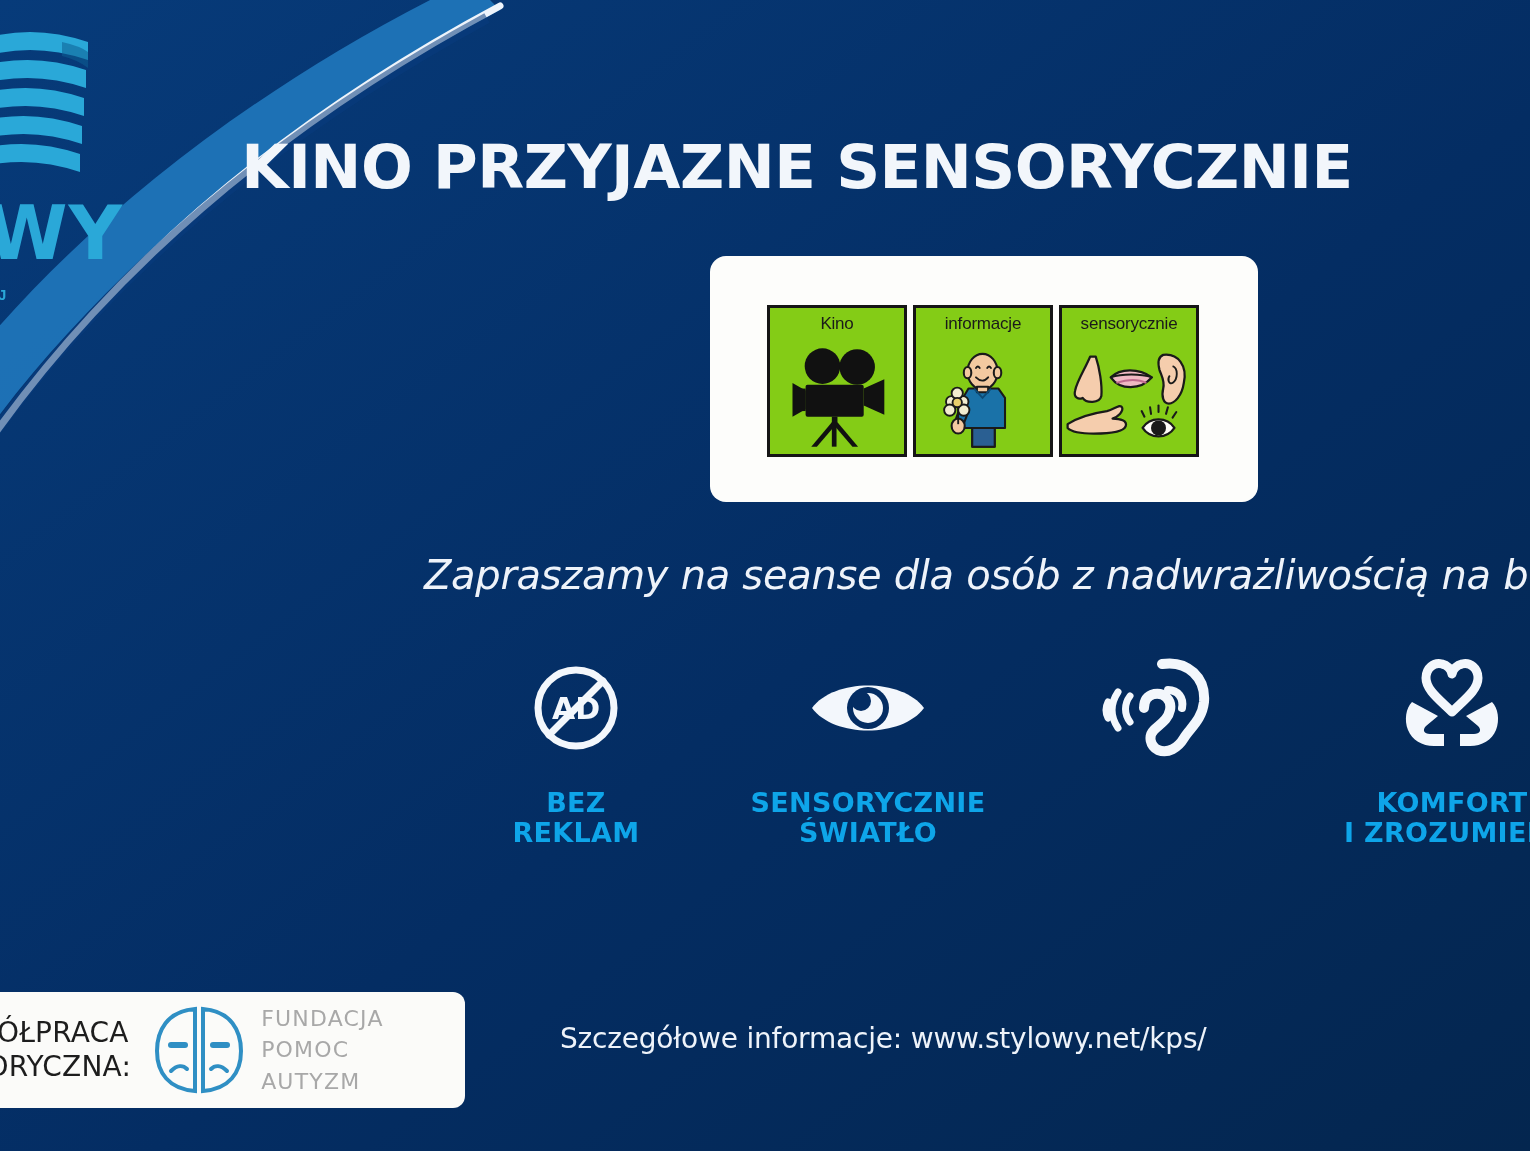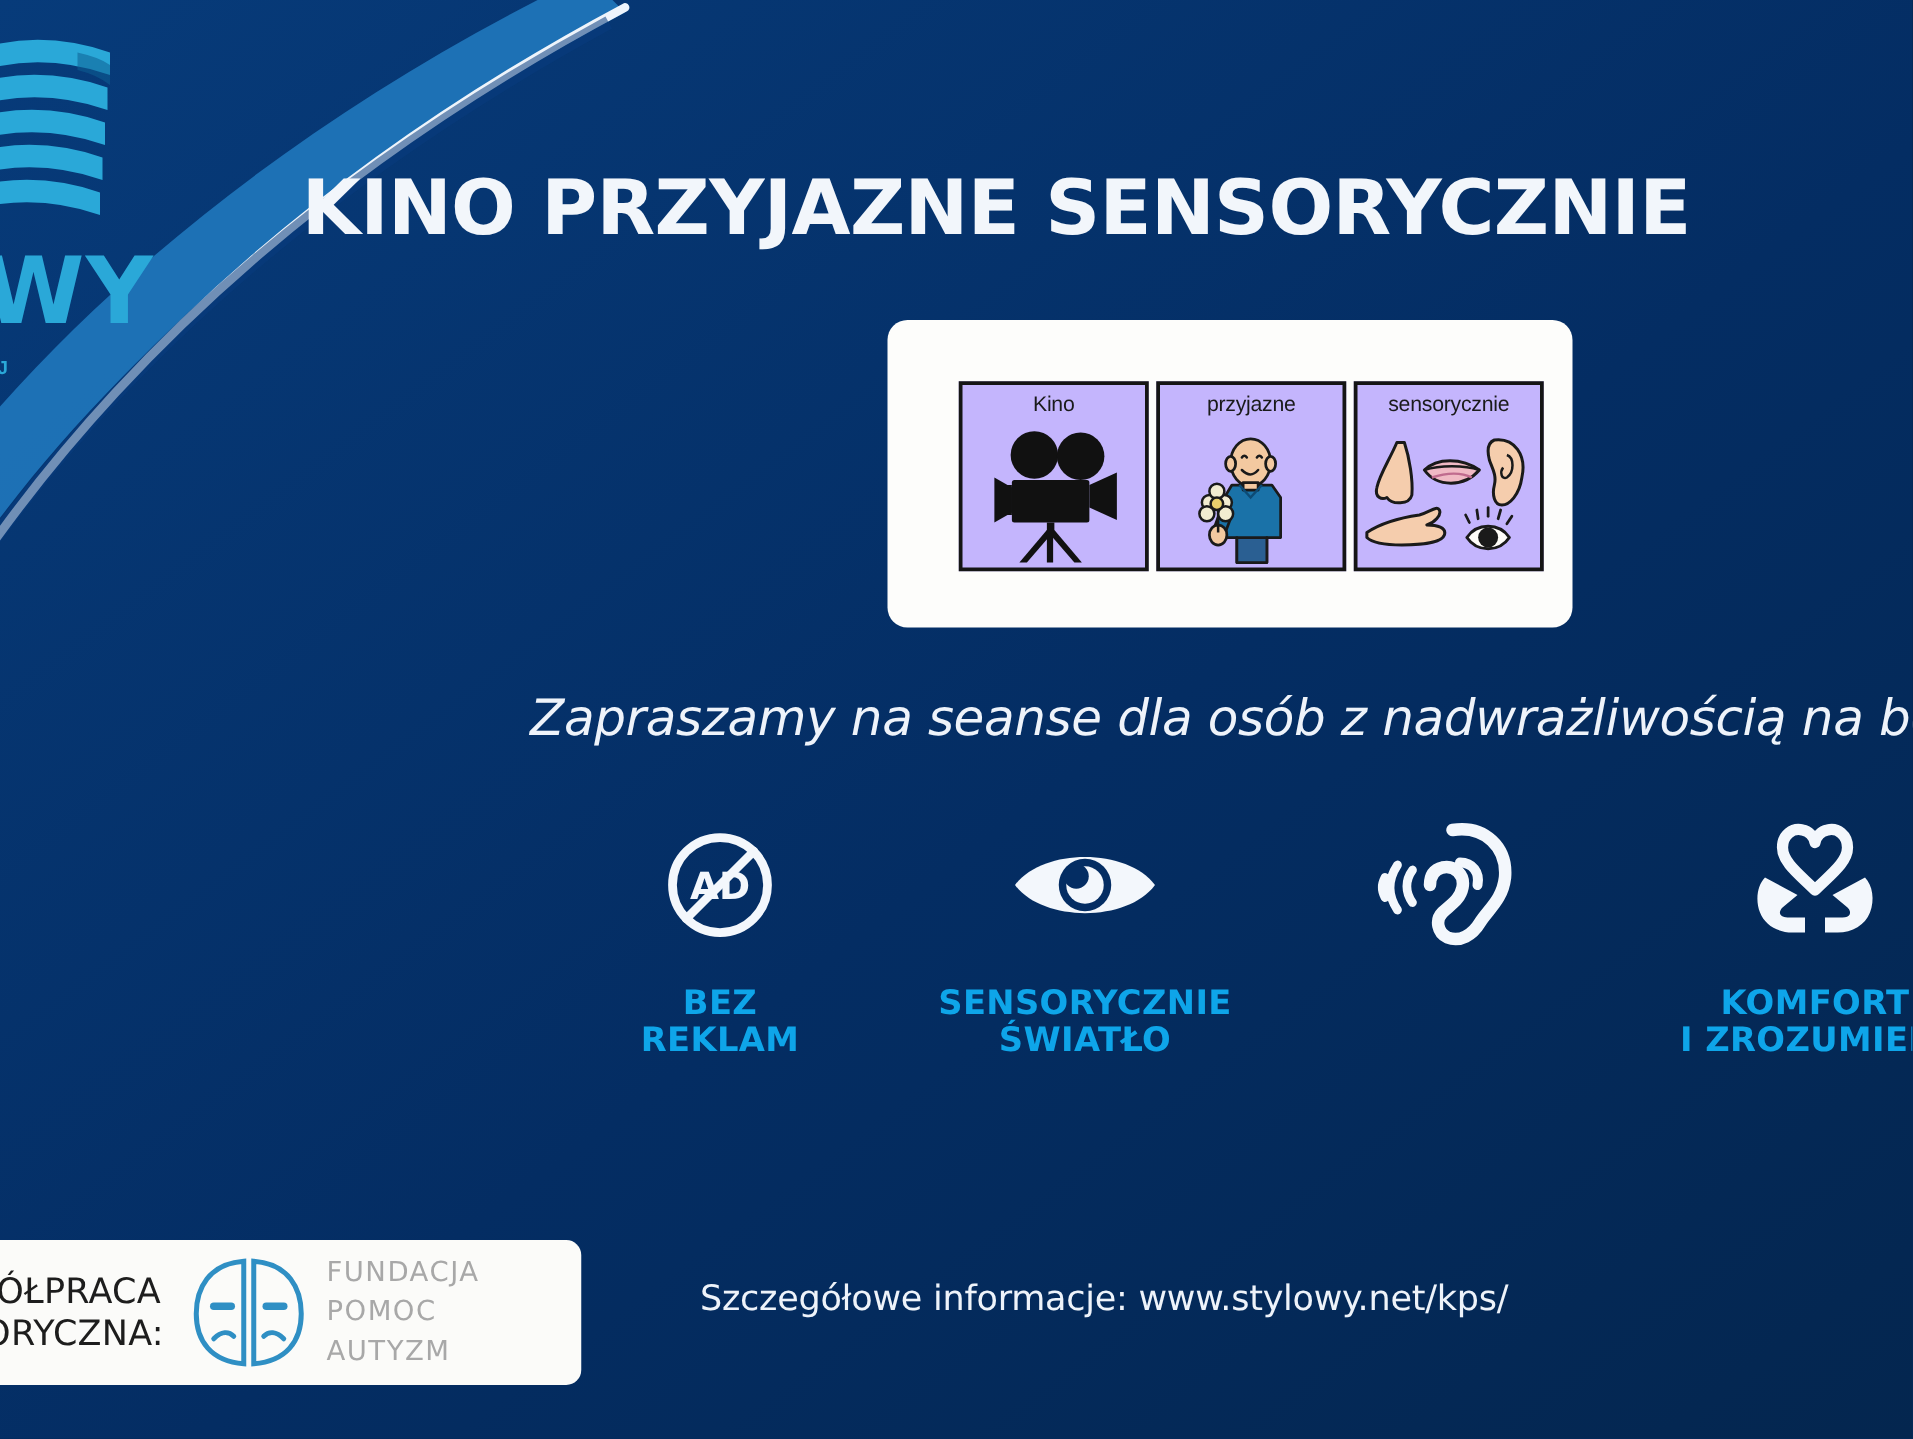--- a/index.html
+++ b/index.html
@@ -96,24 +96,24 @@
   }
   .picto-row {
     position: absolute;
     left: 57px;
     top: 49px;
     display: flex;
     gap: 6px;
   }
   .picto {
     position: relative;
-    width: 152px;
+    width: 140px;
     height: 152px;
     border: 3px solid #151515;
-    background: #c4b5fd;
+    background: #84cc16;
   }
   .picto-label {
     position: absolute;
     left: 0;
     top: 6px;
     width: 100%;
     text-align: center;
     font-size: 17px;
     color: #1a1a1a;
     font-family: "Liberation Sans", sans-serif;
@@ -277,21 +277,21 @@
             <rect x="26" y="50" width="12" height="24"></rect>
             <rect x="66" y="80" width="6" height="8"></rect>
             <path d="M66,86 L44,112 L50,112 L69,90 Z"></path>
             <path d="M72,86 L94,112 L88,112 L69,90 Z"></path>
             <rect x="66" y="86" width="5" height="26"></rect>
           </g>
         </svg>
       </div>
 
       <div class="picto">
-        <div class="picto-label">przyjazne</div>
+        <div class="picto-label">informacje</div>
         <svg class="picto-art" viewBox="0 0 143 118">
           <g stroke="#1a1a1a" stroke-width="2.2" stroke-linejoin="round">
 
             <path d="M56,50 L88,50 L95,60 L95,92 L84,92 L84,112 L60,112 L60,92 L50,92 L50,60 Z" fill="#1a72a8"></path>
 
             <path d="M60,92 L84,92 L84,112 L60,112 Z" fill="#2a5f92"></path>
 
             <ellipse cx="71" cy="32" rx="16" ry="19" fill="#f3c9a0"></ellipse>
 
             <ellipse cx="55" cy="33" rx="4" ry="6" fill="#f3c9a0"></ellipse>

